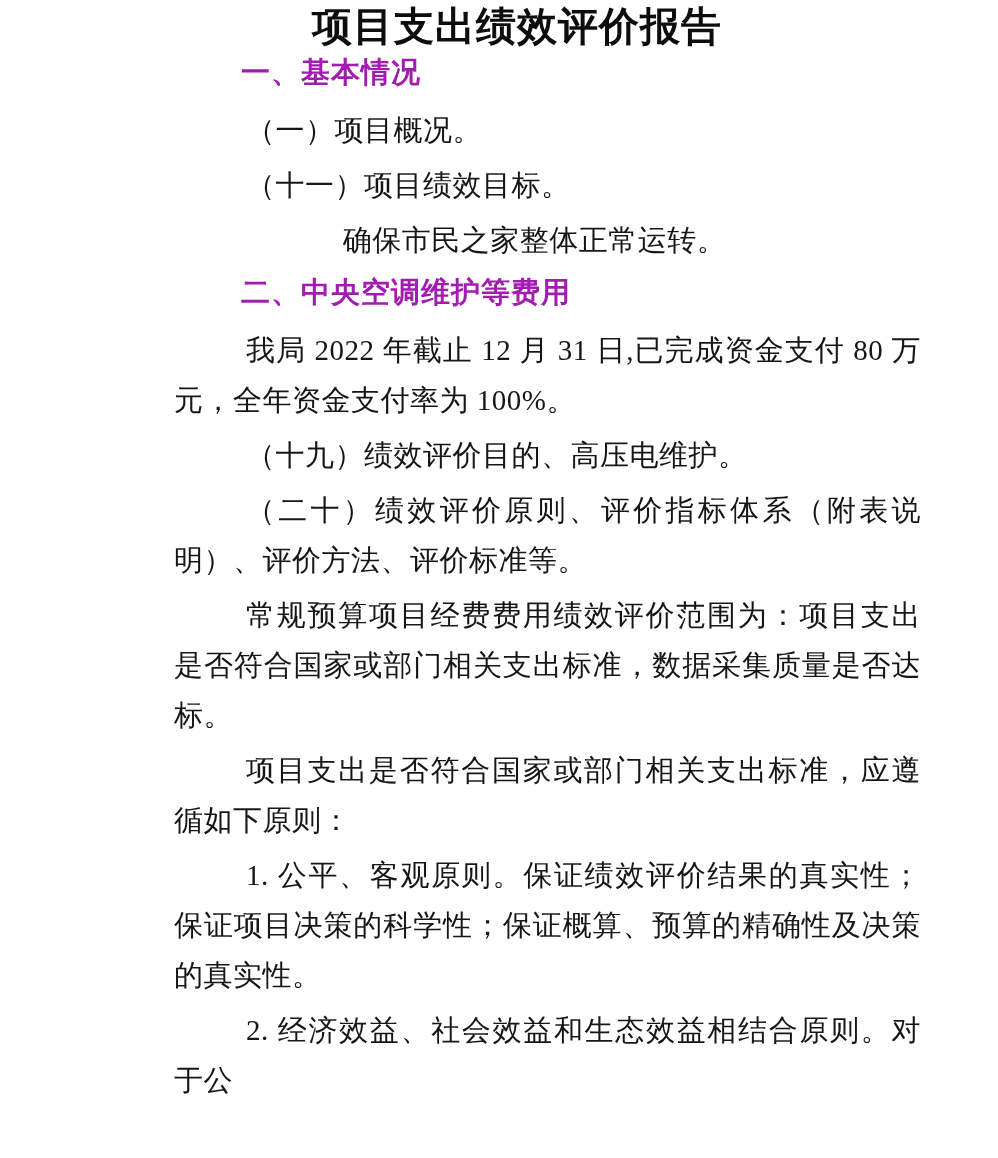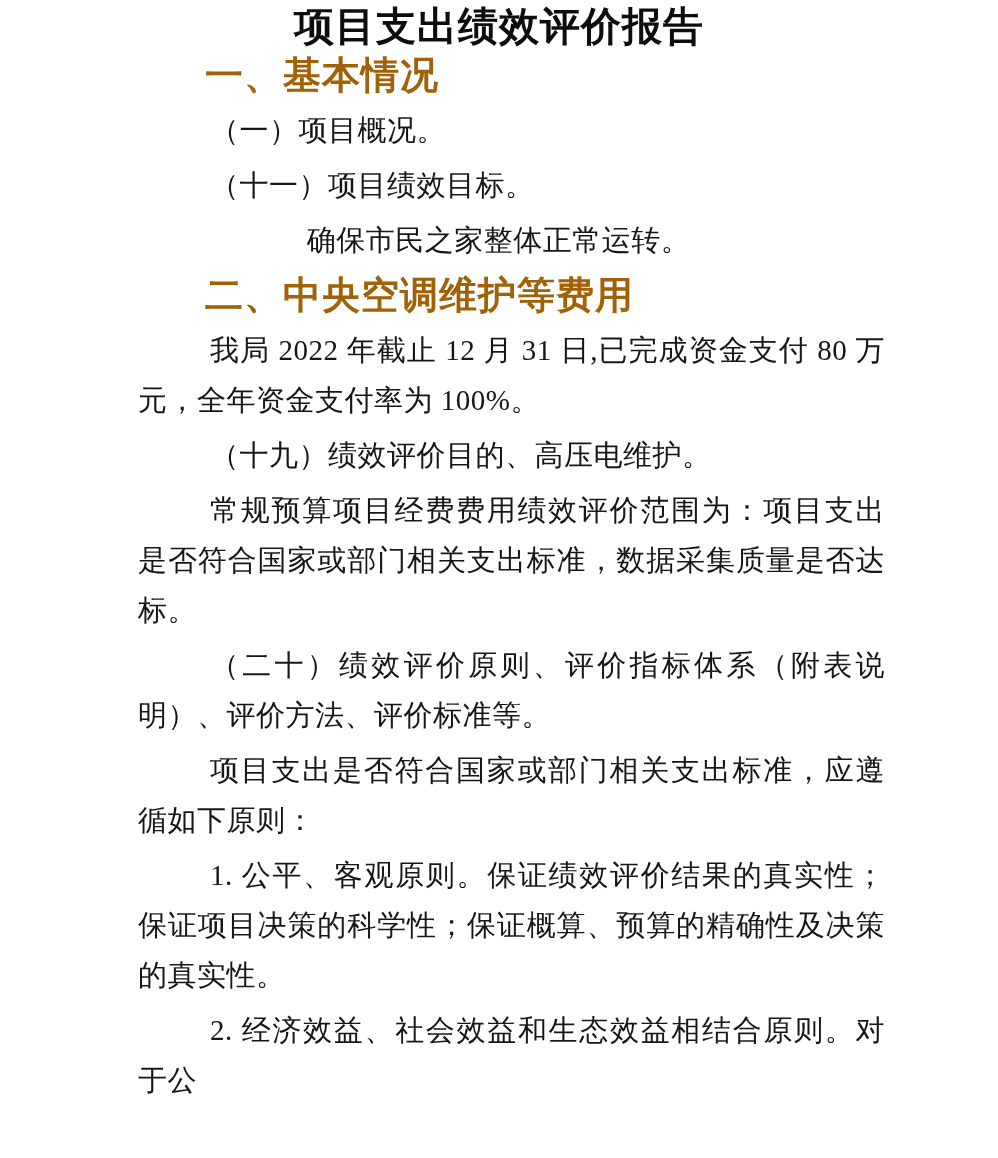--- a/index.html
+++ b/index.html
@@ -13,43 +13,44 @@
     color: #161616;
     overflow: hidden;
     font-family: "Liberation Serif", serif;
   }
   .page {
     position: relative;
     width: 998px;
     height: 1158px;
     padding-top: 2px;
     box-sizing: border-box;
+    padding-left: 36px;
   }
   .doc-title {
     margin: 0;
     font-family: "Liberation Sans", sans-serif;
     font-weight: bold;
     font-size: 40px;
     line-height: 48px;
     text-align: center;
     letter-spacing: 1px;
     color: #0d0d0d;
   }
   .body-col {
     margin-left: 133px;
     width: 757px;
   }
   .sec-heading {
     margin: 0;
     padding-left: 72px;
-    font-family: Liberation Serif, serif;
+    font-family: Liberation Mono, monospace;
     font-weight: bold;
-    font-size: 38px;
+    font-size: 29px;
     line-height: 50px;
-    color: #a16207;
+    color: #a21caf;
     letter-spacing: 1px;
   }
   .para {
     margin: 5px;
     font-size: 29px;
     line-height: 50px;
     text-align: justify;
     text-justify: inter-ideograph;
     text-indent: 72px;
     letter-spacing: 0.5px;
@@ -77,23 +78,23 @@
     <p class="para">（十一）项目绩效目标。</p>
 
     <p class="para flush">确保市民之家整体正常运转。</p>
 
     <h2 class="sec-heading">二、中央空调维护等费用</h2>
 
     <p class="para">我局 2022 年截止 12 月 31 日,已完成资金支付 80 万元，全年资金支付率为 100%。</p>
 
     <p class="para">（十九）绩效评价目的、高压电维护。</p>
 
+    <p class="para">（二十）绩效评价原则、评价指标体系（附表说明）、评价方法、评价标准等。</p>
+
     <p class="para">常规预算项目经费费用绩效评价范围为：项目支出是否符合国家或部门相关支出标准，数据采集质量是否达标。</p>
-
-    <p class="para">（二十）绩效评价原则、评价指标体系（附表说明）、评价方法、评价标准等。</p>
 
     <p class="para">项目支出是否符合国家或部门相关支出标准，应遵循如下原则：</p>
 
     <p class="para">1. 公平、客观原则。保证绩效评价结果的真实性；保证项目决策的科学性；保证概算、预算的精确性及决策的真实性。</p>
 
     <p class="para">2. 经济效益、社会效益和生态效益相结合原则。对于公</p>
 
   </div>
 </div>
 

